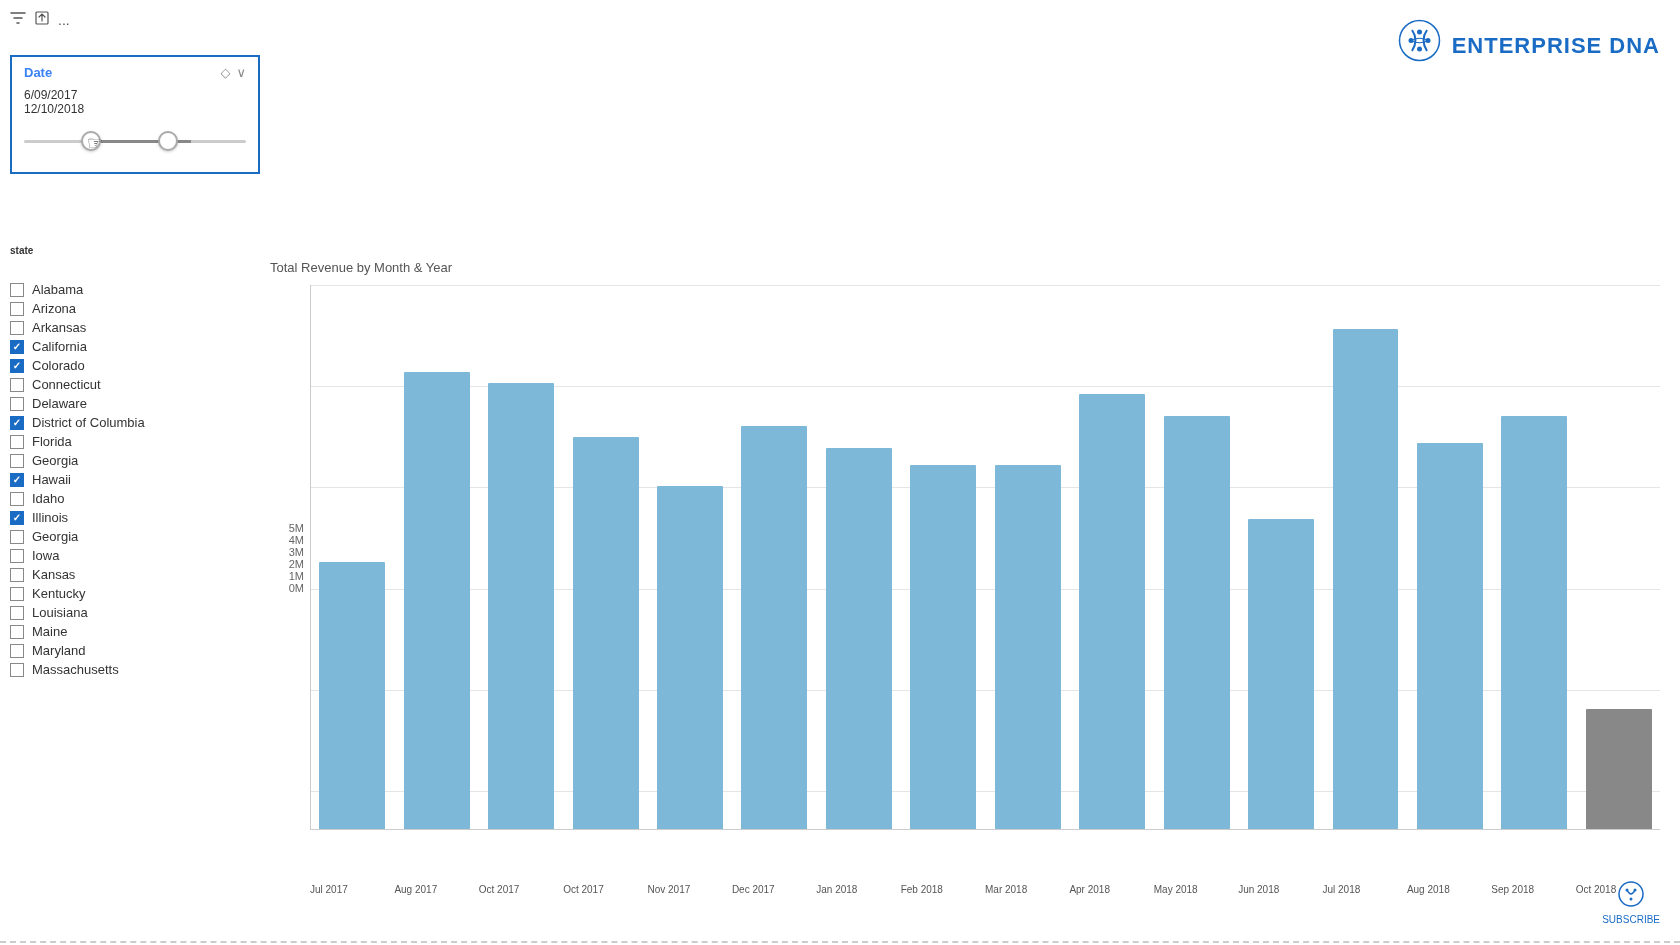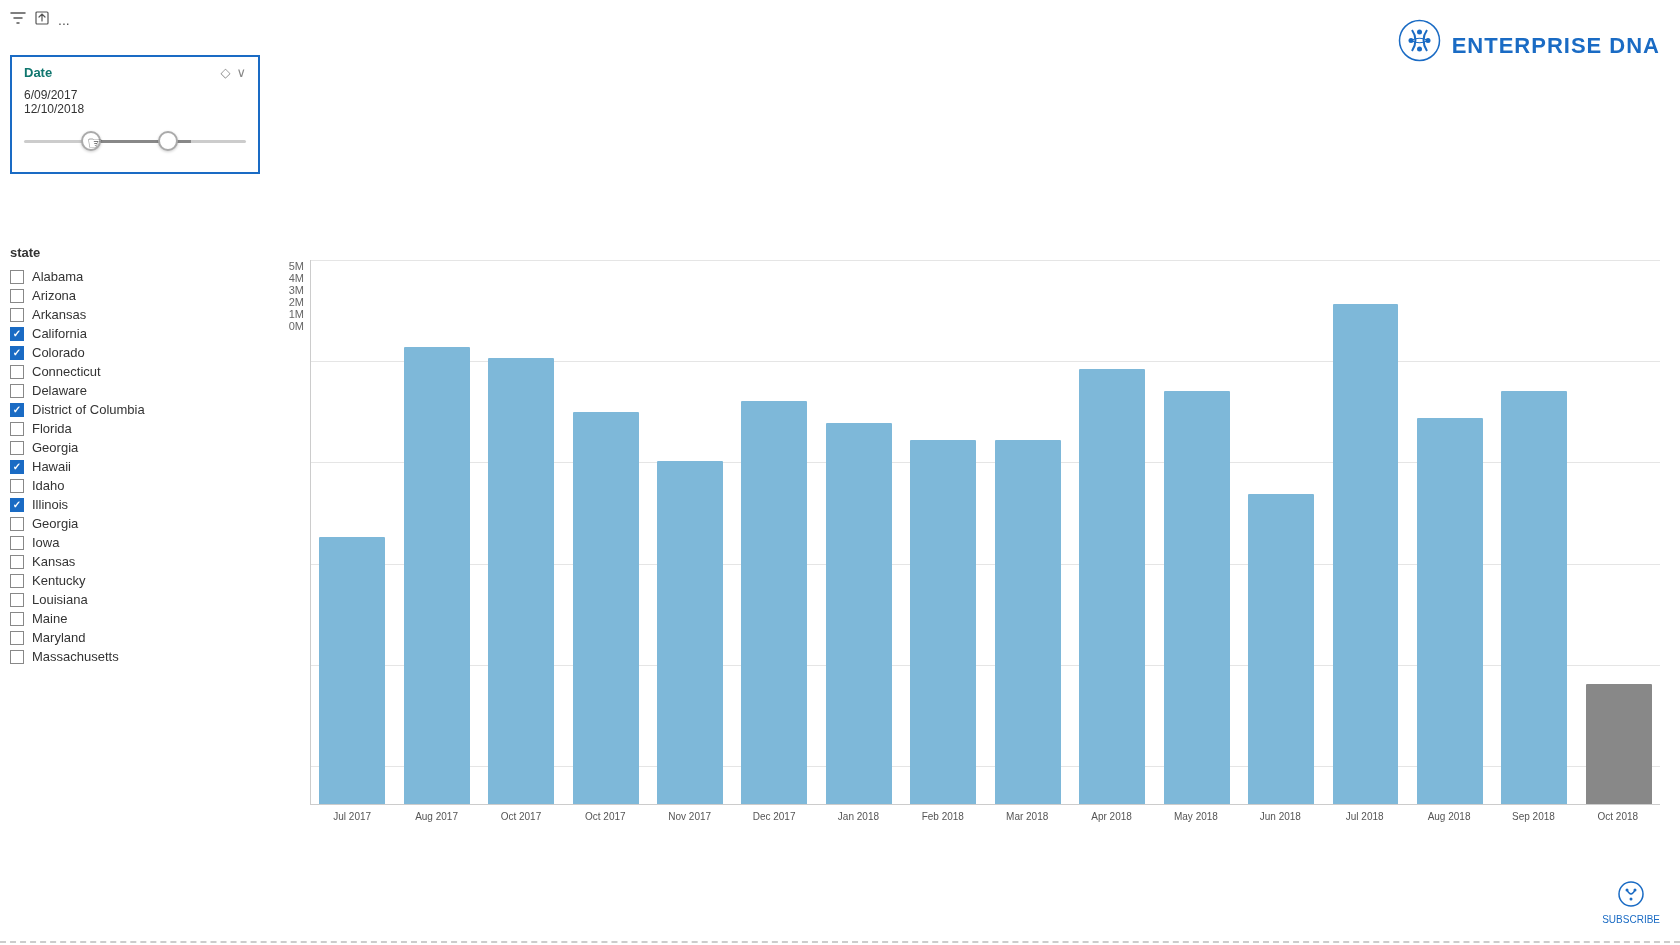--- a/index.html
+++ b/index.html
@@ -41,21 +41,21 @@
     }
     .date-slicer-header {
       display: flex;
       justify-content: space-between;
       align-items: center;
       margin-bottom: 8px;
     }
     .date-slicer-title {
       font-size: 13px;
       font-weight: 600;
-      color: #0f766e;
+      color: #3b82f6;
     }
     .date-slicer-icons {
       display: flex;
       gap: 6px;
       color: #888;
       font-size: 13px;
     }
     .date-range-values {
       display: flex;
       justify-content: space-between;
@@ -109,24 +109,24 @@
     }
 
     
     .state-filter {
       position: absolute;
       top: 245px;
       left: 10px;
       width: 220px;
     }
     .state-filter-title {
-      font-size: 13px;
+      font-size: 10px;
       font-weight: 700;
       color: #333;
-      margin-bottom: 7px;
+      margin-bottom: 24px;
     }
     .state-item {
       display: flex;
       align-items: center;
       gap: 8px;
       padding: 2px 0;
       cursor: pointer;
     }
     .state-item label {
       font-size: 13px;
@@ -173,21 +173,21 @@
       height: calc(100% - 30px);
     }
     .y-axis {
       position: absolute;
       left: 0;
       top: 0;
       bottom: 30px;
       width: 40px;
       display: flex;
       flex-direction: column;
-      justify-content: flex-start;
+      justify-content: center;
       align-items: flex-end;
       padding-right: 6px;
       font-size: 11px;
       color: #666;
     }
     .bars-area {
       position: absolute;
       left: 40px;
       top: 0;
       right: 0;
@@ -217,25 +217,25 @@
     .x-axis {
       position: absolute;
       left: 40px;
       right: 0;
       bottom: 0;
       height: 30px;
       display: flex;
     }
     .x-label {
       flex: 1;
-      text-align: center;
       font-size: 10px;
       color: #555;
       padding-top: 6px;
       white-space: nowrap;
+      margin-top: 48px;
     }
     
     .grid-line {
       position: absolute;
       left: 40px;
       right: 0;
       height: 1px;
       background: #e5e5e5;
     }
 
@@ -413,20 +413,21 @@
         <label>Maryland</label>
       </div>
       <div class="state-item">
         <div class="checkbox"></div>
         <label>Massachusetts</label>
       </div>
     </div>
 </div>
 
 <div class="chart-area">
+  <div class="chart-title">Total Revenue by Month &amp; Year</div>
   <div class="chart-wrapper">
     <div class="y-axis" id="y-axis">
         <span>5M</span>
         <span>4M</span>
         <span>3M</span>
         <span>2M</span>
         <span>1M</span>
         <span>0M</span>
       </div>
     <div id="grid-lines">

